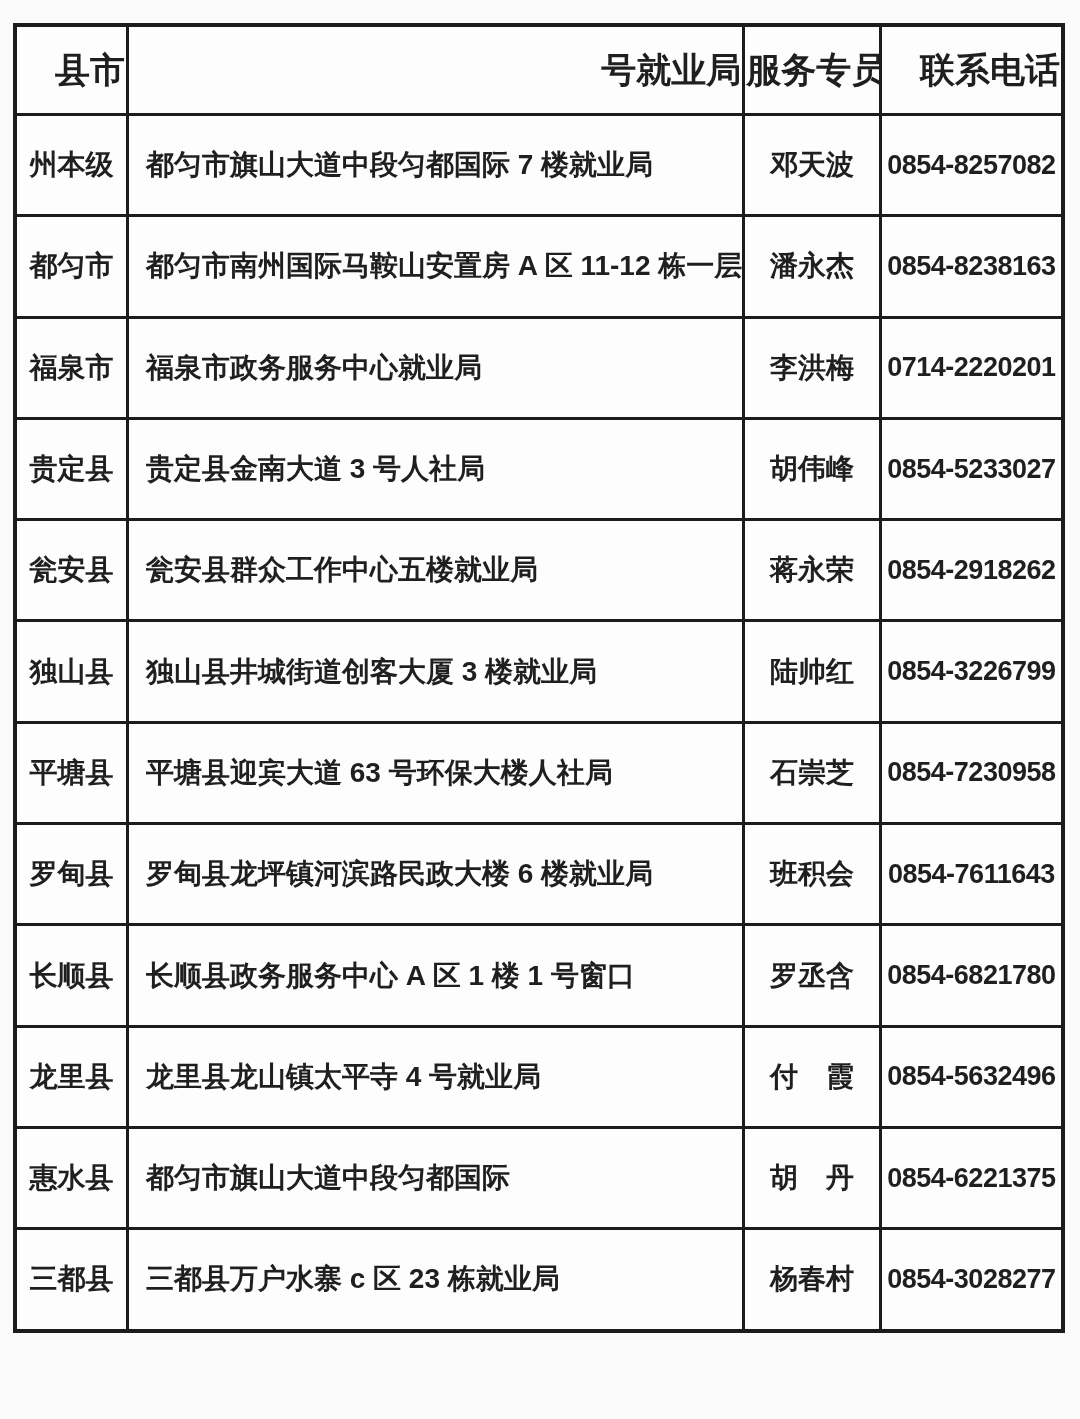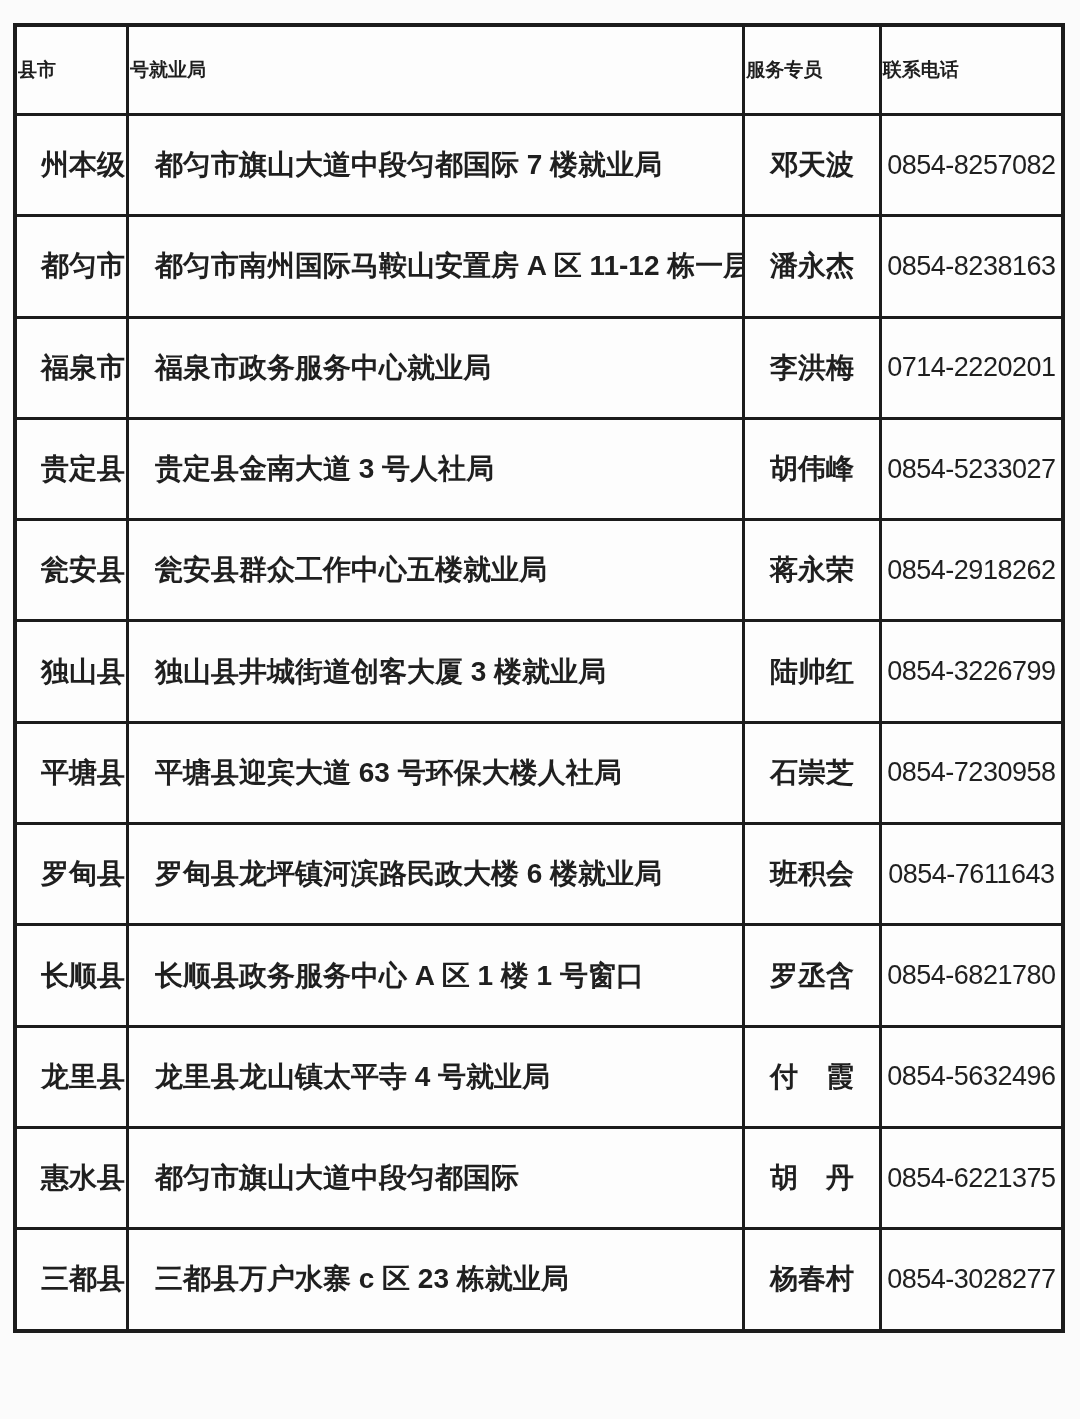--- a/index.html
+++ b/index.html
@@ -26,46 +26,46 @@
   th, td {
     border: 3px solid #1c1c1c;
     color: #1f1f1f;
     font-weight: 700;
     vertical-align: middle;
     overflow: hidden;
     white-space: nowrap;
   }
   thead th {
     height: 84px;
-    font-size: 19px;
-    text-align: left;
+    font-size: 35px;
+    text-align: right;
   }
   tbody td {
     height: 96.3px;
     font-size: 28px;
   }
   .col-county  { width: 112px; }
   .col-address { width: 614px; }
   .col-agent   { width: 136px; }
   .col-phone   { width: 182px; }
   td.c-county {
-    text-align: right;
+    text-align: center;
   }
   td.c-address {
     text-align: left;
-    padding-left: 26px;
+    padding-left: 17px;
   }
   td.c-agent {
     text-align: center;
   }
   td.c-phone {
     text-align: center;
     font-size: 27px;
     letter-spacing: -0.5px;
-    font-weight: 400;
+    font-weight: 700;
   }
 </style>
 </head>
 <body>
 
 <table class="contact-table">
   <colgroup>
     <col class="col-county">
     <col class="col-address">
     <col class="col-agent">

